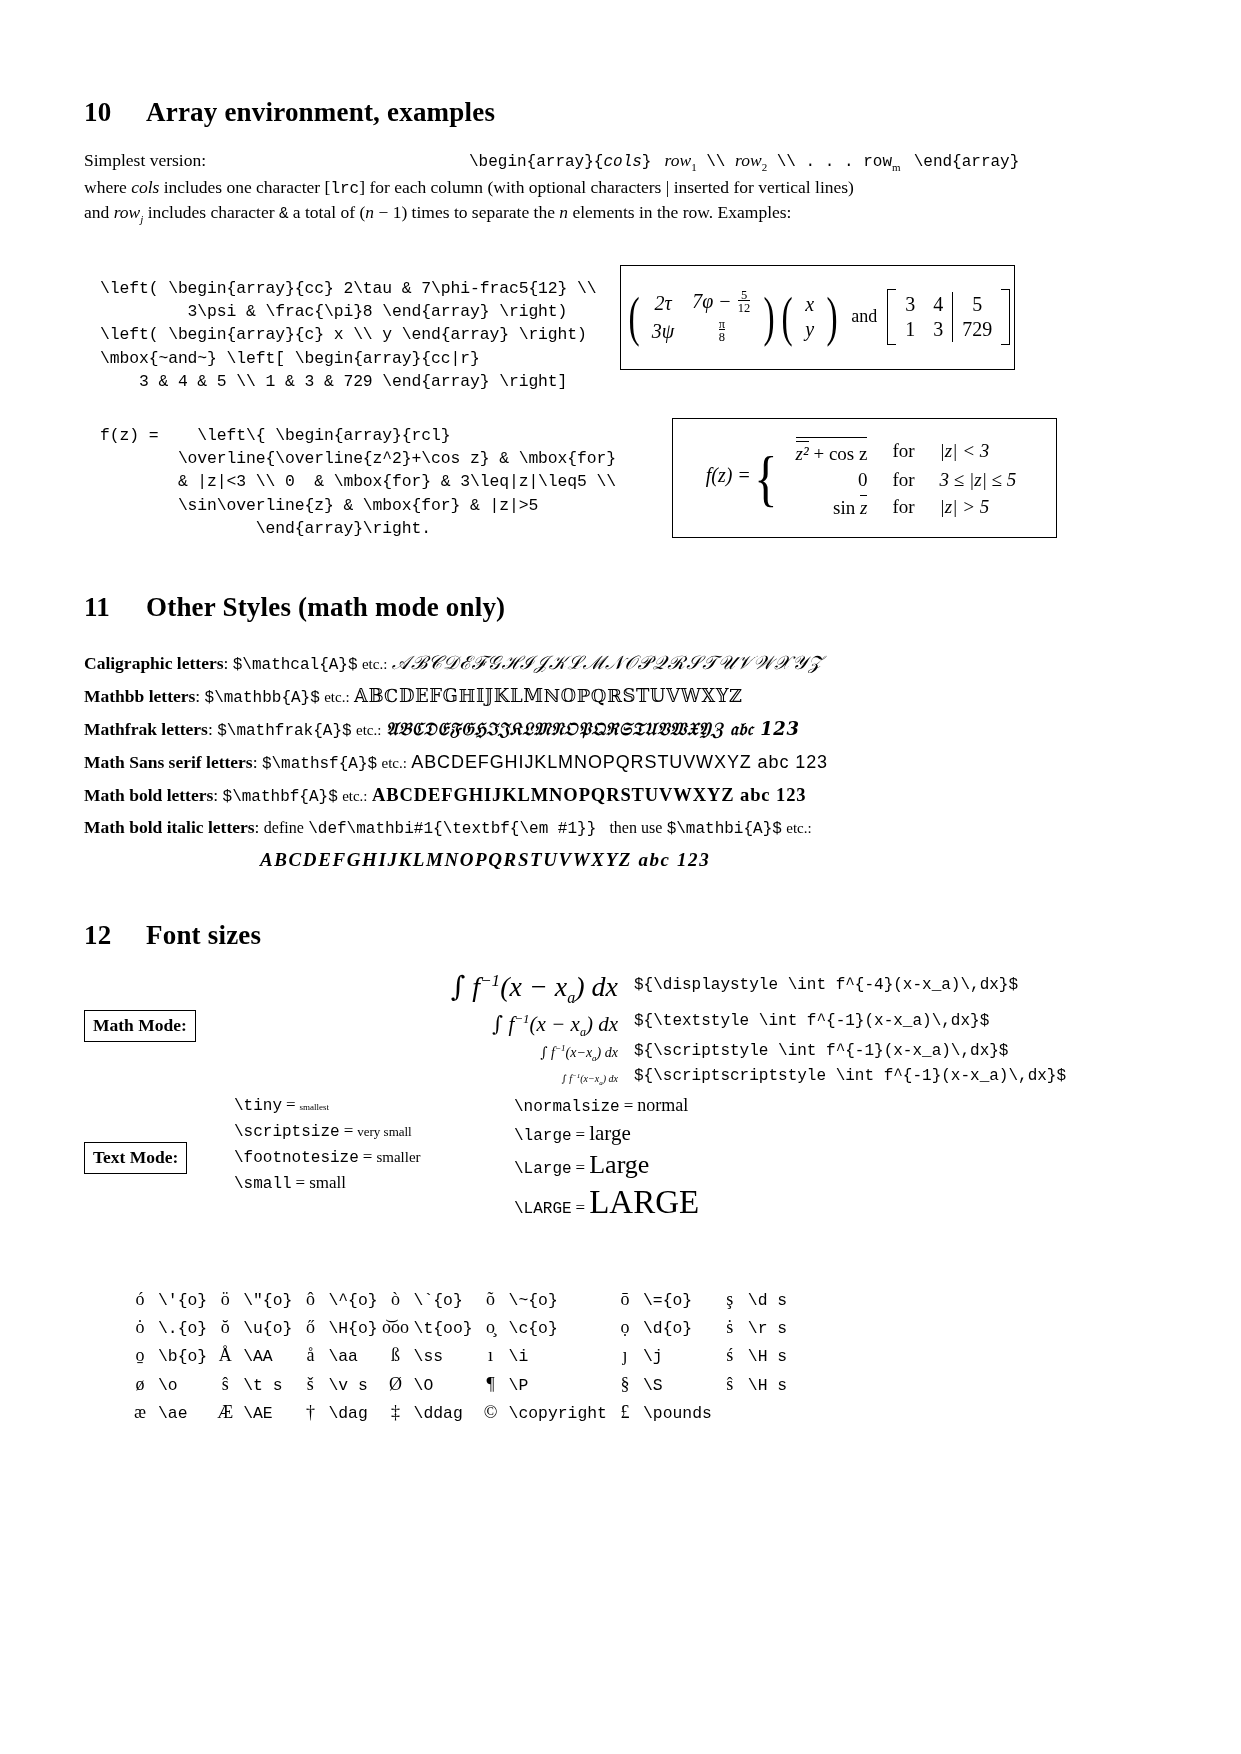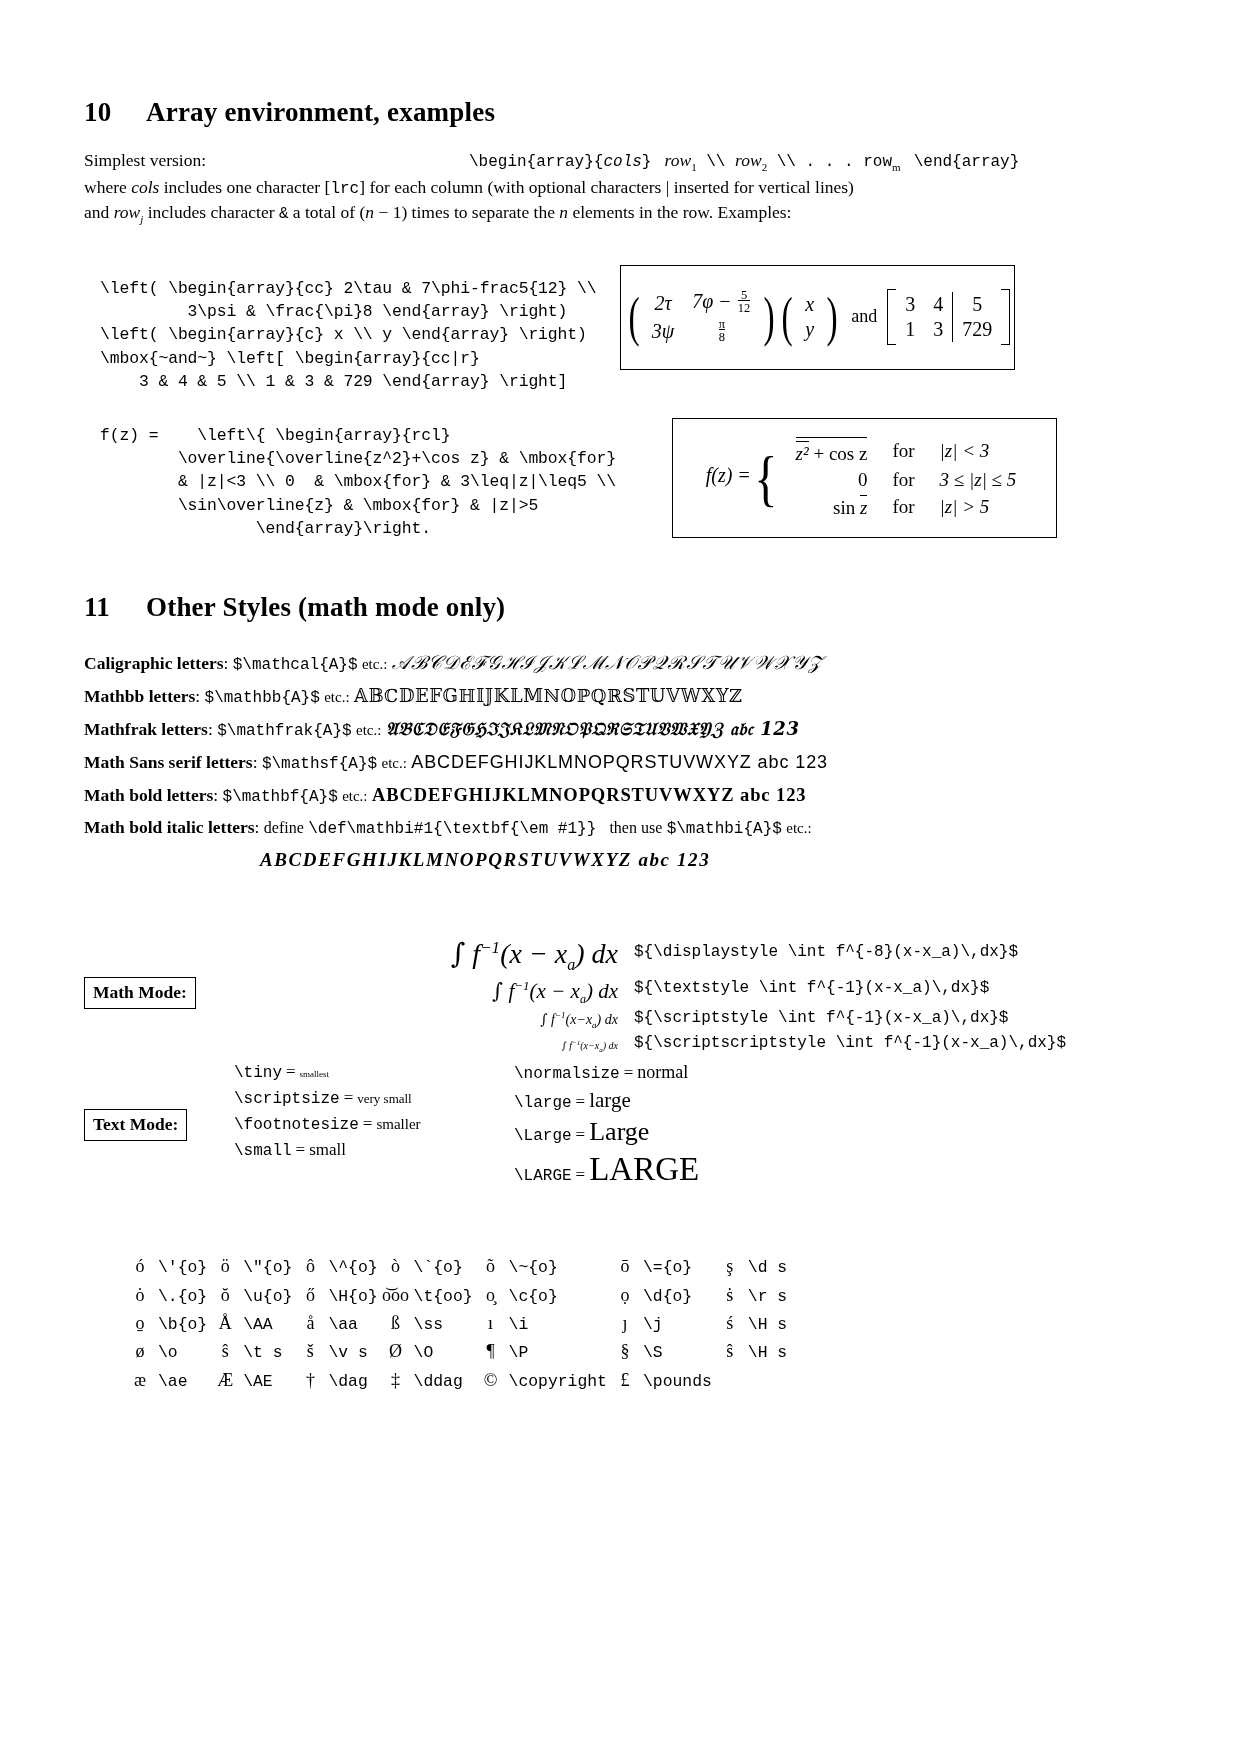--- a/index.html
+++ b/index.html
@@ -358,38 +358,41 @@
   </div>
 
   <div class="styleline">
     <span class="lab">Math bold italic letters</span><span>: </span><span style="font-size:16px">define</span> <span class="tt">\def\mathbi#1{\textbf{\em #1}}</span> &nbsp;&nbsp;<span style="font-size:16px">then use</span> <span class="tt">$\mathbi{A}$</span> <span style="font-size:15px">etc.:</span>
   </div>
   <div style="margin-left:176px; margin-top:-2px;">
     <span class="mbi">ABCDEFGHIJKLMNOPQRSTUVWXYZ   abc   123</span>
   </div>
 
   <div style="height:48px"></div>
+  <h2 class="section">
+    <span class="num">12</span><span>Font sizes</span>
+  </h2>
 
   <div style="position:relative; height:118px; margin-top:18px;">
     <div class="modelabel" style="position:absolute; left:0; top:40px;">Math Mode:</div>
 
     <div style="position:absolute; left:324px; top:0; width:210px; text-align:right;">
       <span class="intmath" style="font-size:28px;"><span class="intsym">∫</span> <span style="font-style:italic">f</span><sup style="font-size:17px">−1</sup>(<span style="font-style:italic">x</span> − <span style="font-style:italic">x</span><sub style="font-size:16px">a</sub>) <span style="font-style:italic">dx</span></span>
     </div>
     <div style="position:absolute; left:324px; top:41px; width:210px; text-align:right;">
       <span class="intmath" style="font-size:21px;"><span class="intsym">∫</span> <span style="font-style:italic">f</span><sup style="font-size:13px">−1</sup>(<span style="font-style:italic">x</span> − <span style="font-style:italic">x</span><sub style="font-size:12px">a</sub>) <span style="font-style:italic">dx</span></span>
     </div>
     <div style="position:absolute; left:324px; top:73px; width:210px; text-align:right;">
       <span class="intmath" style="font-size:14px;"><span class="intsym">∫</span> <span style="font-style:italic">f</span><sup style="font-size:9px">−1</sup>(<span style="font-style:italic">x</span>−<span style="font-style:italic">x</span><sub style="font-size:9px">a</sub>) <span style="font-style:italic">dx</span></span>
     </div>
     <div style="position:absolute; left:324px; top:98px; width:210px; text-align:right;">
       <span class="intmath" style="font-size:10px;"><span class="intsym">∫</span> <span style="font-style:italic">f</span><sup style="font-size:7px">−1</sup>(<span style="font-style:italic">x</span>−<span style="font-style:italic">x</span><sub style="font-size:7px">a</sub>) <span style="font-style:italic">dx</span></span>
     </div>
 
-    <div class="cmd" style="position:absolute; left:550px; top:6px;">${\displaystyle \int f^{-8}(x-x_a)\,dx}$</div>
+    <div class="cmd" style="position:absolute; left:550px; top:6px;">${\displaystyle \int f^{-4}(x-x_a)\,dx}$</div>
     <div class="cmd" style="position:absolute; left:550px; top:42px;">${\textstyle \int f^{-1}(x-x_a)\,dx}$</div>
     <div class="cmd" style="position:absolute; left:550px; top:72px;">${\scriptstyle \int f^{-1}(x-x_a)\,dx}$</div>
     <div class="cmd" style="position:absolute; left:550px; top:97px;">${\scriptscriptstyle \int f^{-1}(x-x_a)\,dx}$</div>
   </div>
 
   <div style="position:relative; height:118px; margin-top:8px;">
     <div class="modelabel" style="position:absolute; left:0; top:46px;">Text Mode:</div>
 
     <div class="sizecol" style="position:absolute; left:150px; top:0;">
       <div class="sizeitem"><span class="cmd">\tiny</span> <span class="eq">=</span> <span style="font-size:9px">smallest</span></div>

